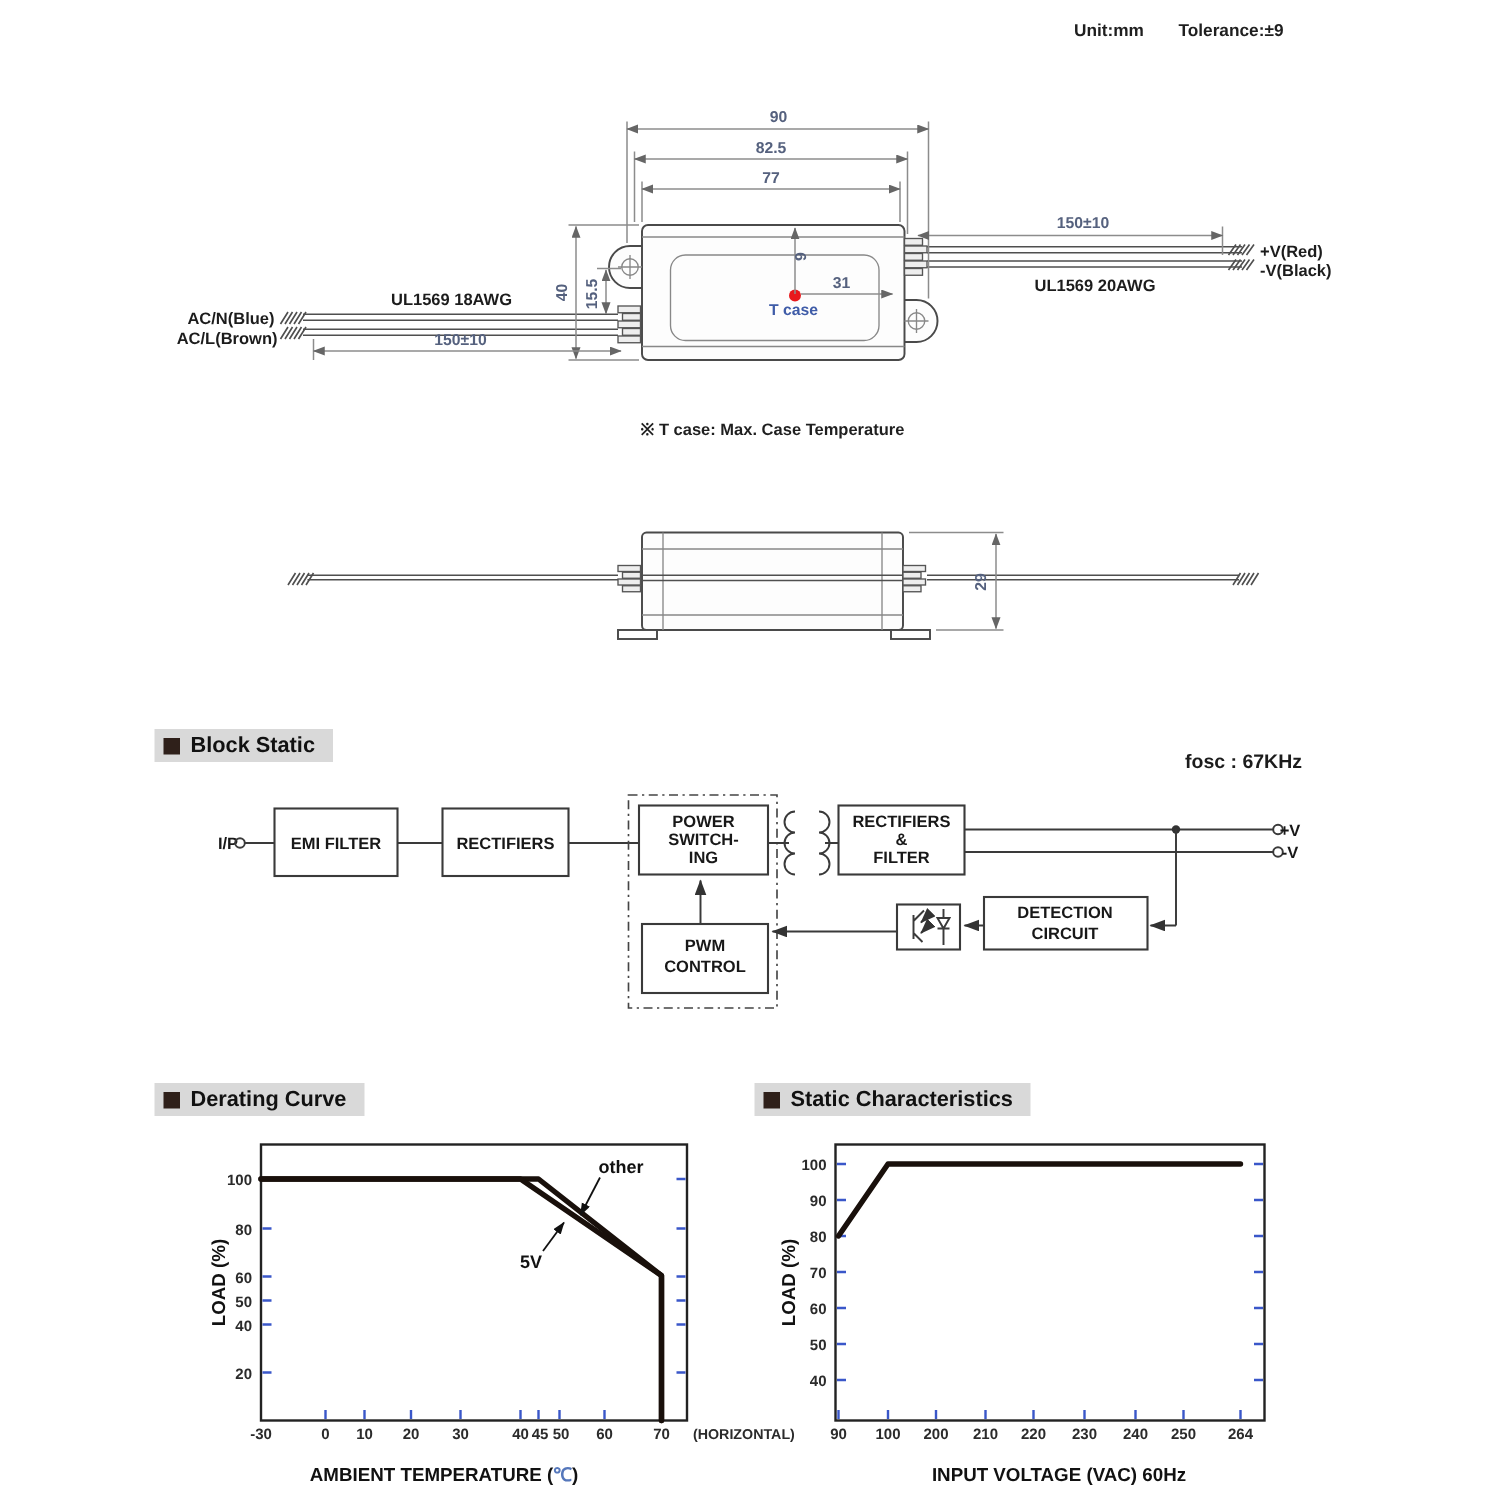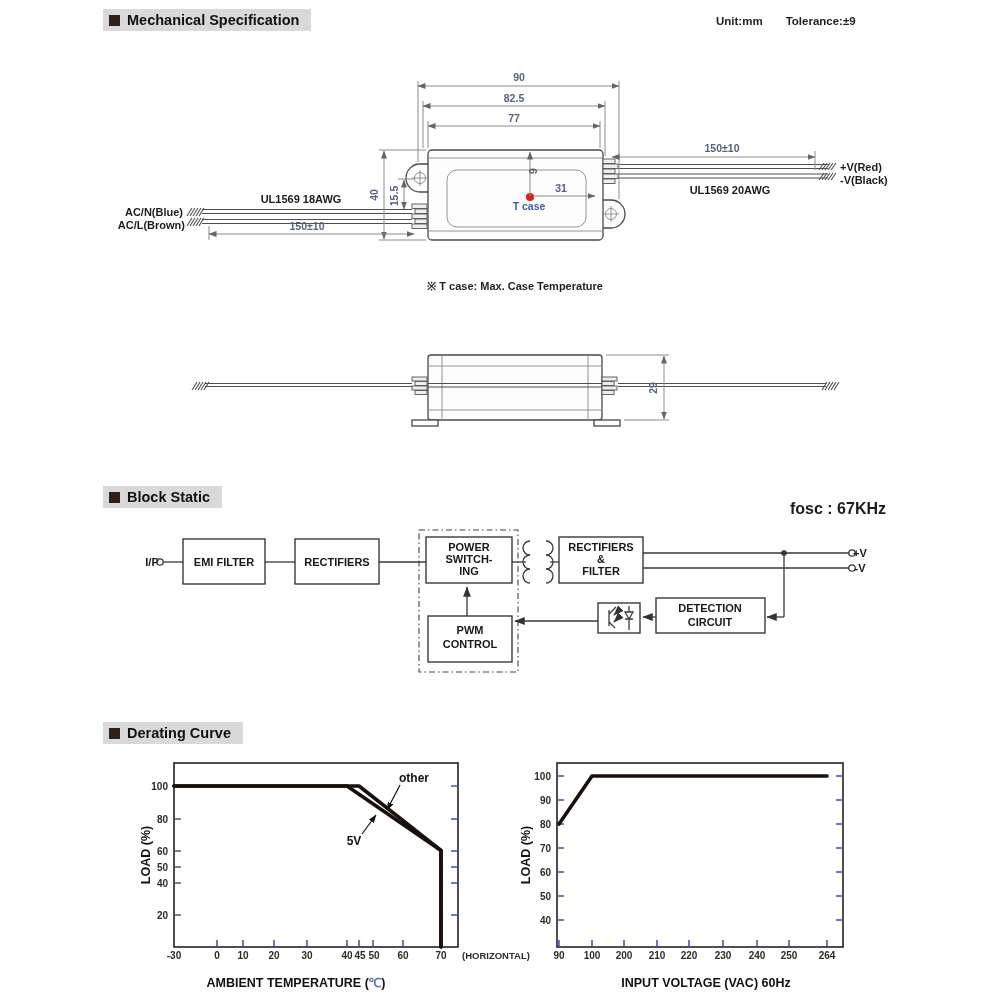--- a/index.html
+++ b/index.html
@@ -4,21 +4,21 @@
 <style>
   html,body{margin:0;padding:0;background:#fff;}
   #root{position:relative;width:1000px;height:1000px;background:#ffffff;
         font-family:"Liberation Sans",sans-serif;overflow:hidden;}
   .abs{position:absolute;}
   .sec-header{position:absolute;display:flex;align-items:center;gap:7px;
       background:#d9d9d9;padding:3px 12px 3px 6px;font-weight:bold;
       font-size:14.5px;color:#111;white-space:nowrap;}
   .sq{width:11px;height:11px;background:#2f201a;flex:0 0 auto;}
   .meta{position:absolute;display:flex;gap:26px;font-size:11.5px;font-weight:600;color:#1f1f1f;}
-  .fosc{position:absolute;font-size:16px;font-weight:700;color:#1c1c1c;}
+  .fosc{position:absolute;font-size:13px;font-weight:700;color:#1c1c1c;}
   svg text{font-family:"Liberation Sans",sans-serif;}
   .dwgf{fill:#fdfdfd;stroke:#4a4a4a;stroke-width:1.3;}
   .thin{fill:none;stroke:#888;stroke-width:0.9;}
   .wire{fill:none;stroke:#4f4f4f;stroke-width:1.1;}
   .dim{fill:none;stroke:#8c8c8c;stroke-width:1;}
   .dim-t{font-size:10.5px;fill:#55617e;font-weight:600;}
   .lbl{font-size:11px;fill:#1c1c1c;font-weight:600;}
   .blue-t{font-size:10.5px;fill:#3f5ca8;font-weight:600;}
   .gland{fill:#eeeeee;stroke:#555;stroke-width:0.9;}
   .bd-box{fill:#ffffff;stroke:#3a3a3a;stroke-width:1.4;}
@@ -34,24 +34,20 @@
   .note-t{font-size:11px;font-weight:600;fill:#1f1f1f;}
   .ptr{fill:none;stroke:#111;stroke-width:1.2;}
   .deg{fill:#5577bb;}
   .hz-t{font-size:9.5px;font-weight:600;fill:#2b2b2b;}
 </style>
 </head>
 <body>
 
 <div id="root">
 
-  <div class="sec-header" style="left:103px;top:9px;">
-    <span class="sq"></span>
-    <span>Mechanical Specification</span>
-  </div>
   <div class="meta" style="left:716px;top:15px;gap:23px;">
     <span>Unit:mm</span>
     <span>Tolerance:±9</span>
   </div>
 
   <svg class="abs" style="left:0;top:40px;" width="1000" height="400" viewBox="0 40 1000 400">
     <defs>
       <marker id="ar1" orient="auto-start-reverse" markerWidth="9" markerHeight="7" refX="7.5" refY="3">
         <path d="M0,0 L8,3 L0,6 Z" fill="#666"></path>
       </marker>
@@ -237,20 +233,24 @@
       <line class="bd-ln" x1="620" y1="609" x2="614" y2="615" stroke-width="1" marker-end="url(#ar2)"></line>
       <line class="bd-ln" x1="620" y1="616" x2="614" y2="622" stroke-width="1" marker-end="url(#ar2)"></line>
       <path class="bd-ln" d="M629,606 L629,612 M625,619 L633,619 M629,619 L629,630 M625,612 L633,612 L629,619 Z" stroke-width="1.1" fill="none"></path>
     </g>
     <line class="bd-ln" x1="598" y1="621" x2="515" y2="621" marker-end="url(#ar2)"></line>
   </svg>
 
   <div class="sec-header" style="left:103px;top:722px;text-align:center;">
     <span class="sq"></span>
     <span>Derating Curve</span>
+  </div>
+  <div class="sec-header" style="left:503px;top:722px;">
+    <span class="sq"></span>
+    <span>Static Characteristics</span>
   </div>
 
   <svg class="abs" style="left:0;top:750px;" width="1000" height="250" viewBox="0 750 1000 250">
     <defs>
       <marker id="ar3" orient="auto-start-reverse" markerWidth="8" markerHeight="6" refX="6.5" refY="2.5">
         <path d="M0,0 L7,2.5 L0,5 Z" fill="#111"></path>
       </marker>
     </defs>
 
     <g>

